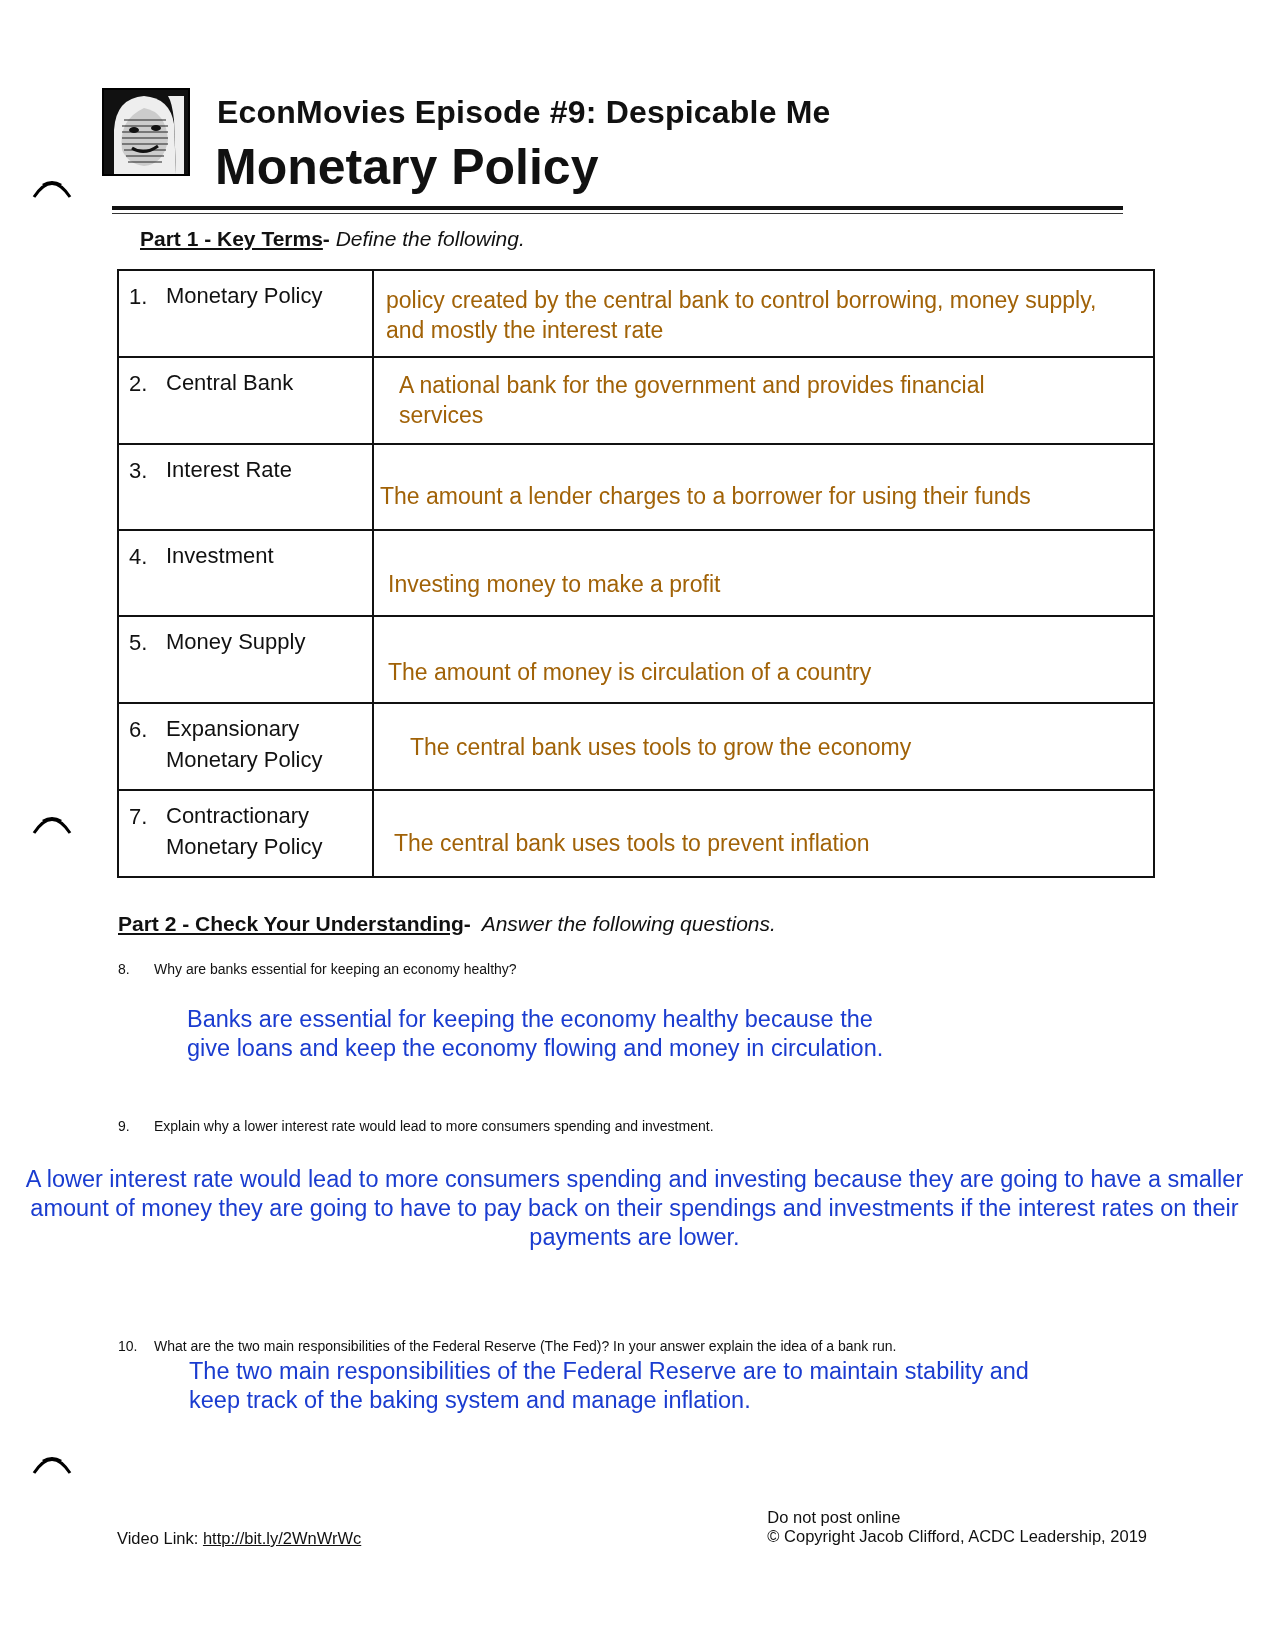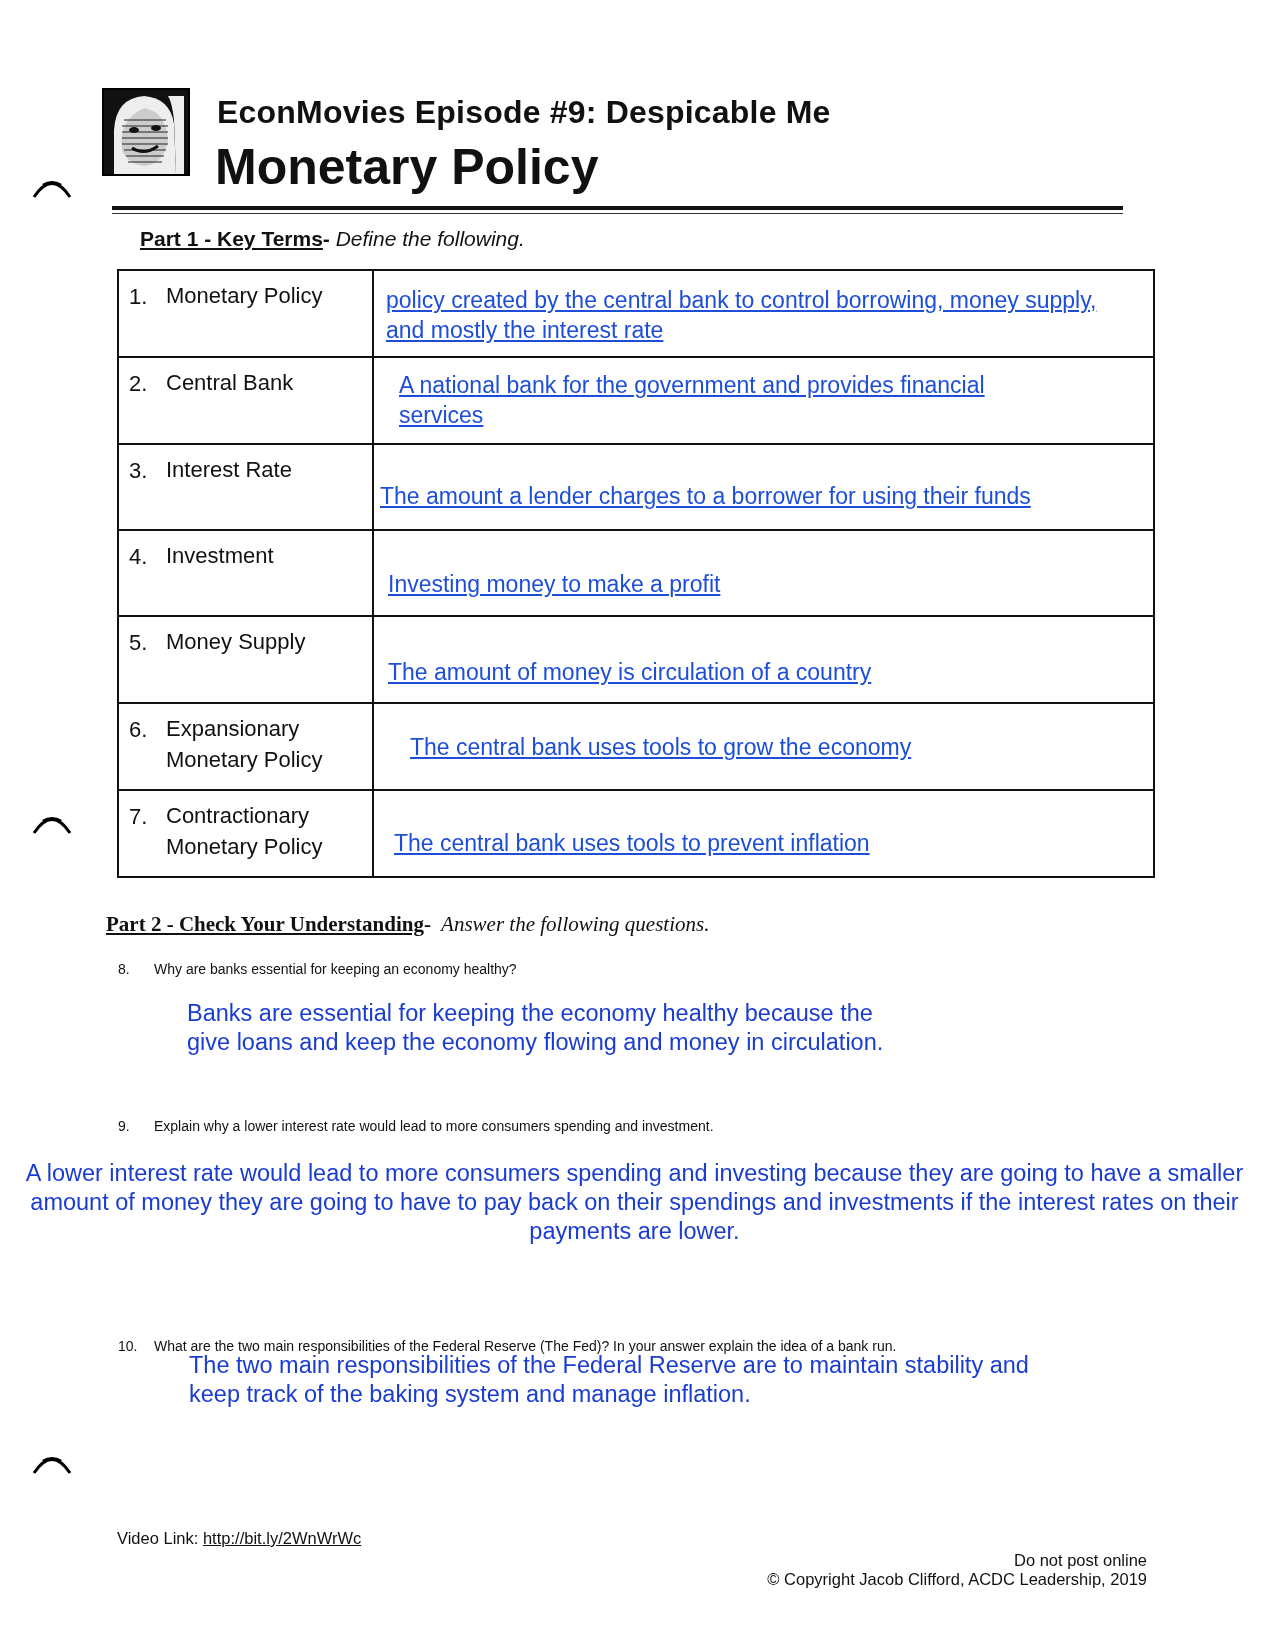--- a/index.html
+++ b/index.html
@@ -13,22 +13,22 @@
     .rule1 { left: 112px; top: 206px; width: 1011px; height: 4px; background: #111; }
     .rule2 { left: 112px; top: 213px; width: 1011px; height: 1px; background: #333; }
     .part-head { font-size: 21px; }
     .part-head .lbl { font-weight: bold; text-decoration: underline; }
     .part-head .ins { font-style: italic; }
     table.terms { position: absolute; left: 117px; top: 269px; width: 1038px; border-collapse: collapse; }
     table.terms td { border: 2px solid #111; vertical-align: top; font-size: 22px; }
     table.terms td.term { width: 233px; padding: 13px 10px 0 10px; height: 71px; }
     table.terms td.term .num { display: inline-block; width: 37px; }
     table.terms td.term .txt { display: inline-block; vertical-align: top; line-height: 31px; margin-top: -4px; }
-    table.terms td.def { color: #1d4ed8; font-size: 23px; line-height: 30px; padding: 0 12px; position: relative; text-decoration: underline; }
-    .ans { color: #1a3cd0; font-size: 23.5px; line-height: 29px; }
+    table.terms td.def { color: #a16207; font-size: 23px; line-height: 30px; padding: 0 12px; position: relative; }
+    .ans { color: #1a3cd0; font-size: 23.5px; line-height: 29px; margin-top: 6px; }
     .q { font-size: 14px; line-height: 32px; }
     .footer { font-size: 16.5px; }
     .footer a { color: #111; text-decoration: underline; }
   </style>
 </head>
 <body>
 
 <svg class="hole" style="top:176px" viewBox="0 0 40 22">
     <path d="M2 21 Q20 -6 38 21" stroke="#000" stroke-width="3" fill="none"></path>
     <path d="M10 8 Q20 2 30 8 L28 10 Q20 6 12 10Z" fill="#000"></path>
@@ -112,21 +112,21 @@
   </tr>
   <tr style="height:87px">
     <td class="term"><span class="num">7.</span><span class="txt" style="width:170px">Contractionary Monetary Policy</span></td>
     <td class="def">
           <div style="padding:37px 0 0 8px">The central bank uses tools to prevent inflation</div>
         </td>
   </tr>
 </tbody>
   </table>
 
-<div class="abs part-head" style="left:106px; top:912px;font-family:Liberation Serif, serif;">
+<div class="abs part-head" style="left:118px; top:912px;">
   <span class="lbl">Part 2 - Check Your Understanding</span><span style="font-weight:bold">-</span><span class="ins" style="white-space:pre">  Answer the following questions.</span>
 </div>
 
 <div class="abs q" style="left:118px; top:953px;">
   <span style="display:inline-block; width:36px">8.</span><span>Why are banks essential for keeping an economy healthy?</span>
 </div>
 <div class="abs ans" style="left:187px; top:999px; width:700px;">Banks are essential for keeping the economy healthy because the give loans and keep the economy flowing and money in circulation.</div>
 
 <div class="abs q" style="left:118px; top:1110px;">
   <span style="display:inline-block; width:36px">9.</span><span>Explain why a lower interest rate would lead to more consumers spending and investment.</span>
@@ -134,16 +134,16 @@
 <div class="abs ans" style="left:8px; top:1159px; width:1253px; text-align:center;">A lower interest rate would lead to more consumers spending and investing because they are going to have a smaller amount of money they are going to have to pay back on their spendings and investments if the interest rates on their payments are lower.</div>
 
 <div class="abs q" style="left:118px; top:1330px; width:1030px;">
   <span style="display:inline-block; width:36px; vertical-align:top">10.</span><span style="display:inline-block; width:980px; vertical-align:top">What are the two main responsibilities of the Federal Reserve (The Fed)? In your answer explain the idea of a bank run.</span>
 </div>
 <div class="abs ans" style="left:189px; top:1351px; width:850px;">The two main responsibilities of the Federal Reserve are to maintain stability and keep track of the baking system and manage inflation.</div>
 
 <div class="abs footer" style="left:117px; top:1529px;">
   <span>Video Link: </span><a>http://bit.ly/2WnWrWc</a>
 </div>
-<div class="abs footer" style="right:122px; top:1551px; text-align:right;">
+<div class="abs footer" style="right:122px; top:1508px; ">
   <div>Do not post online</div>
   <div>© Copyright Jacob Clifford, ACDC Leadership, 2019</div>
 </div>
 
 </body></html>

